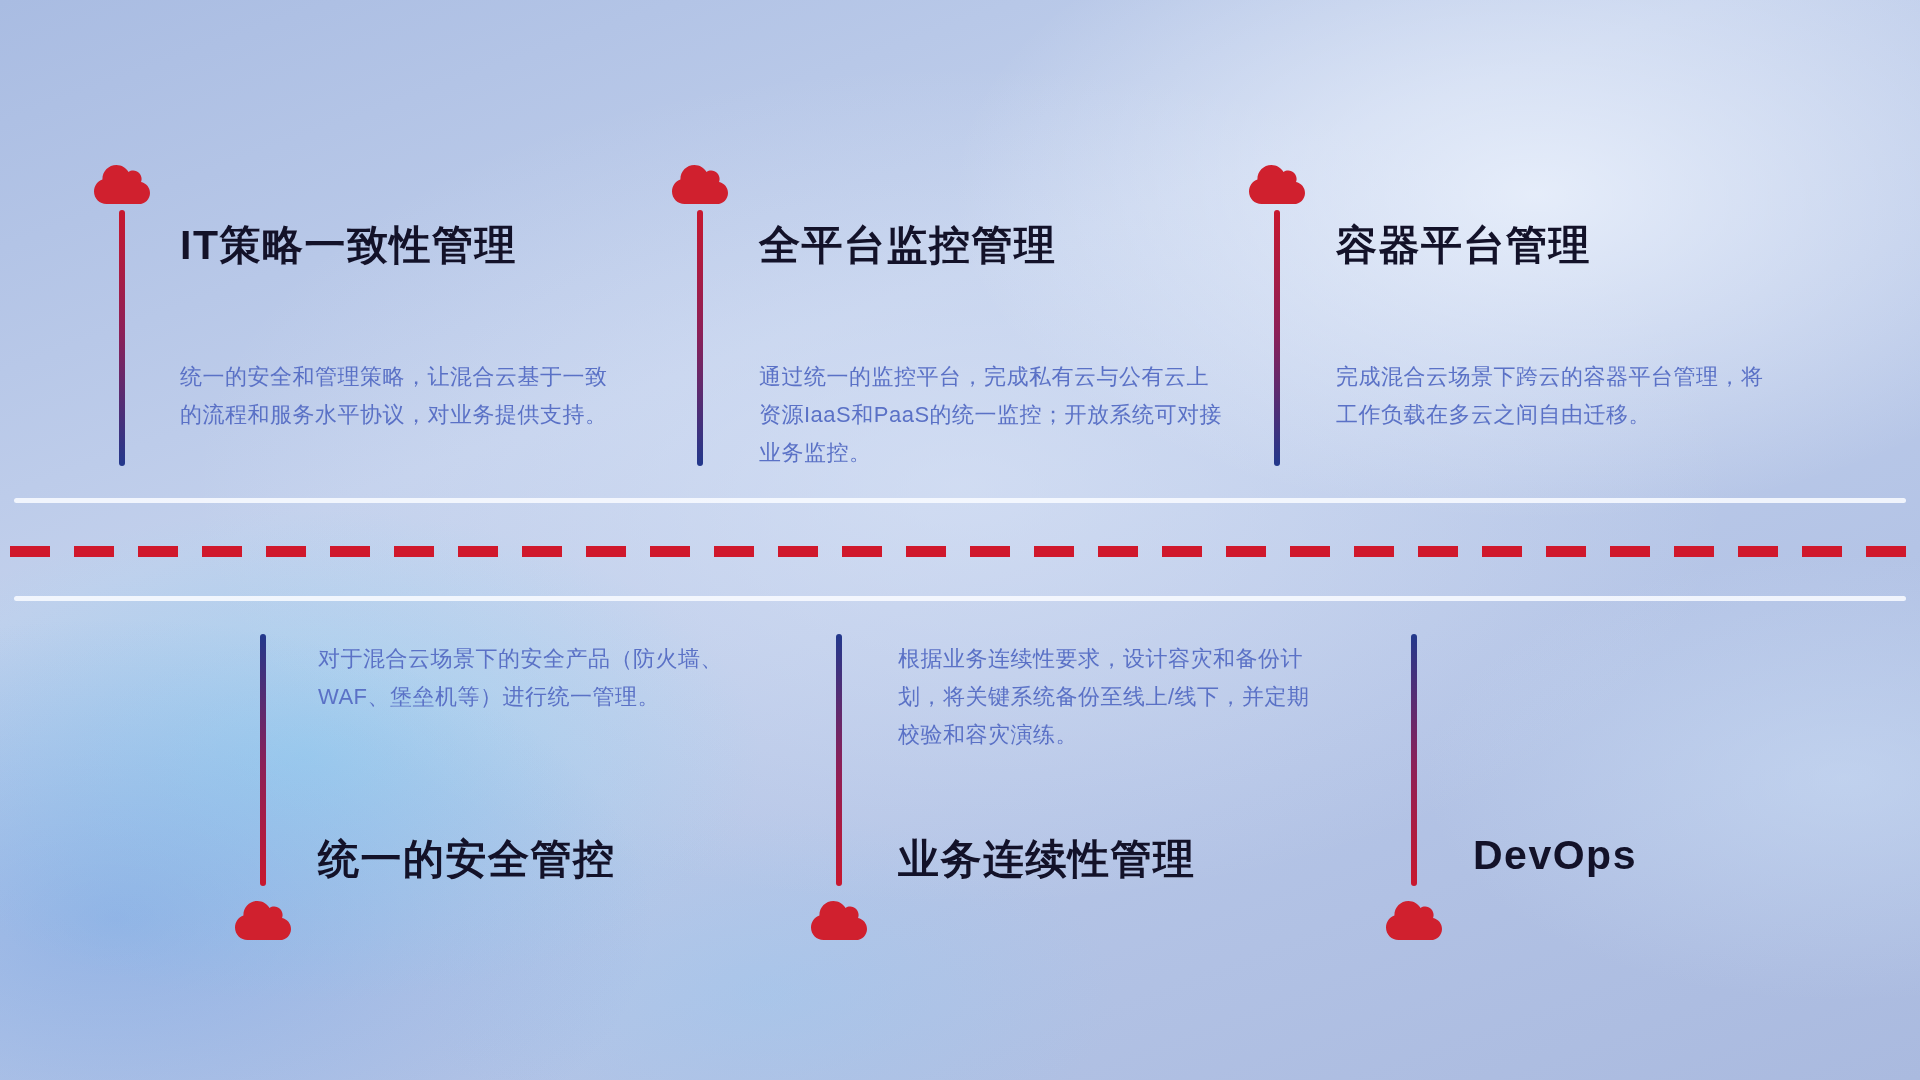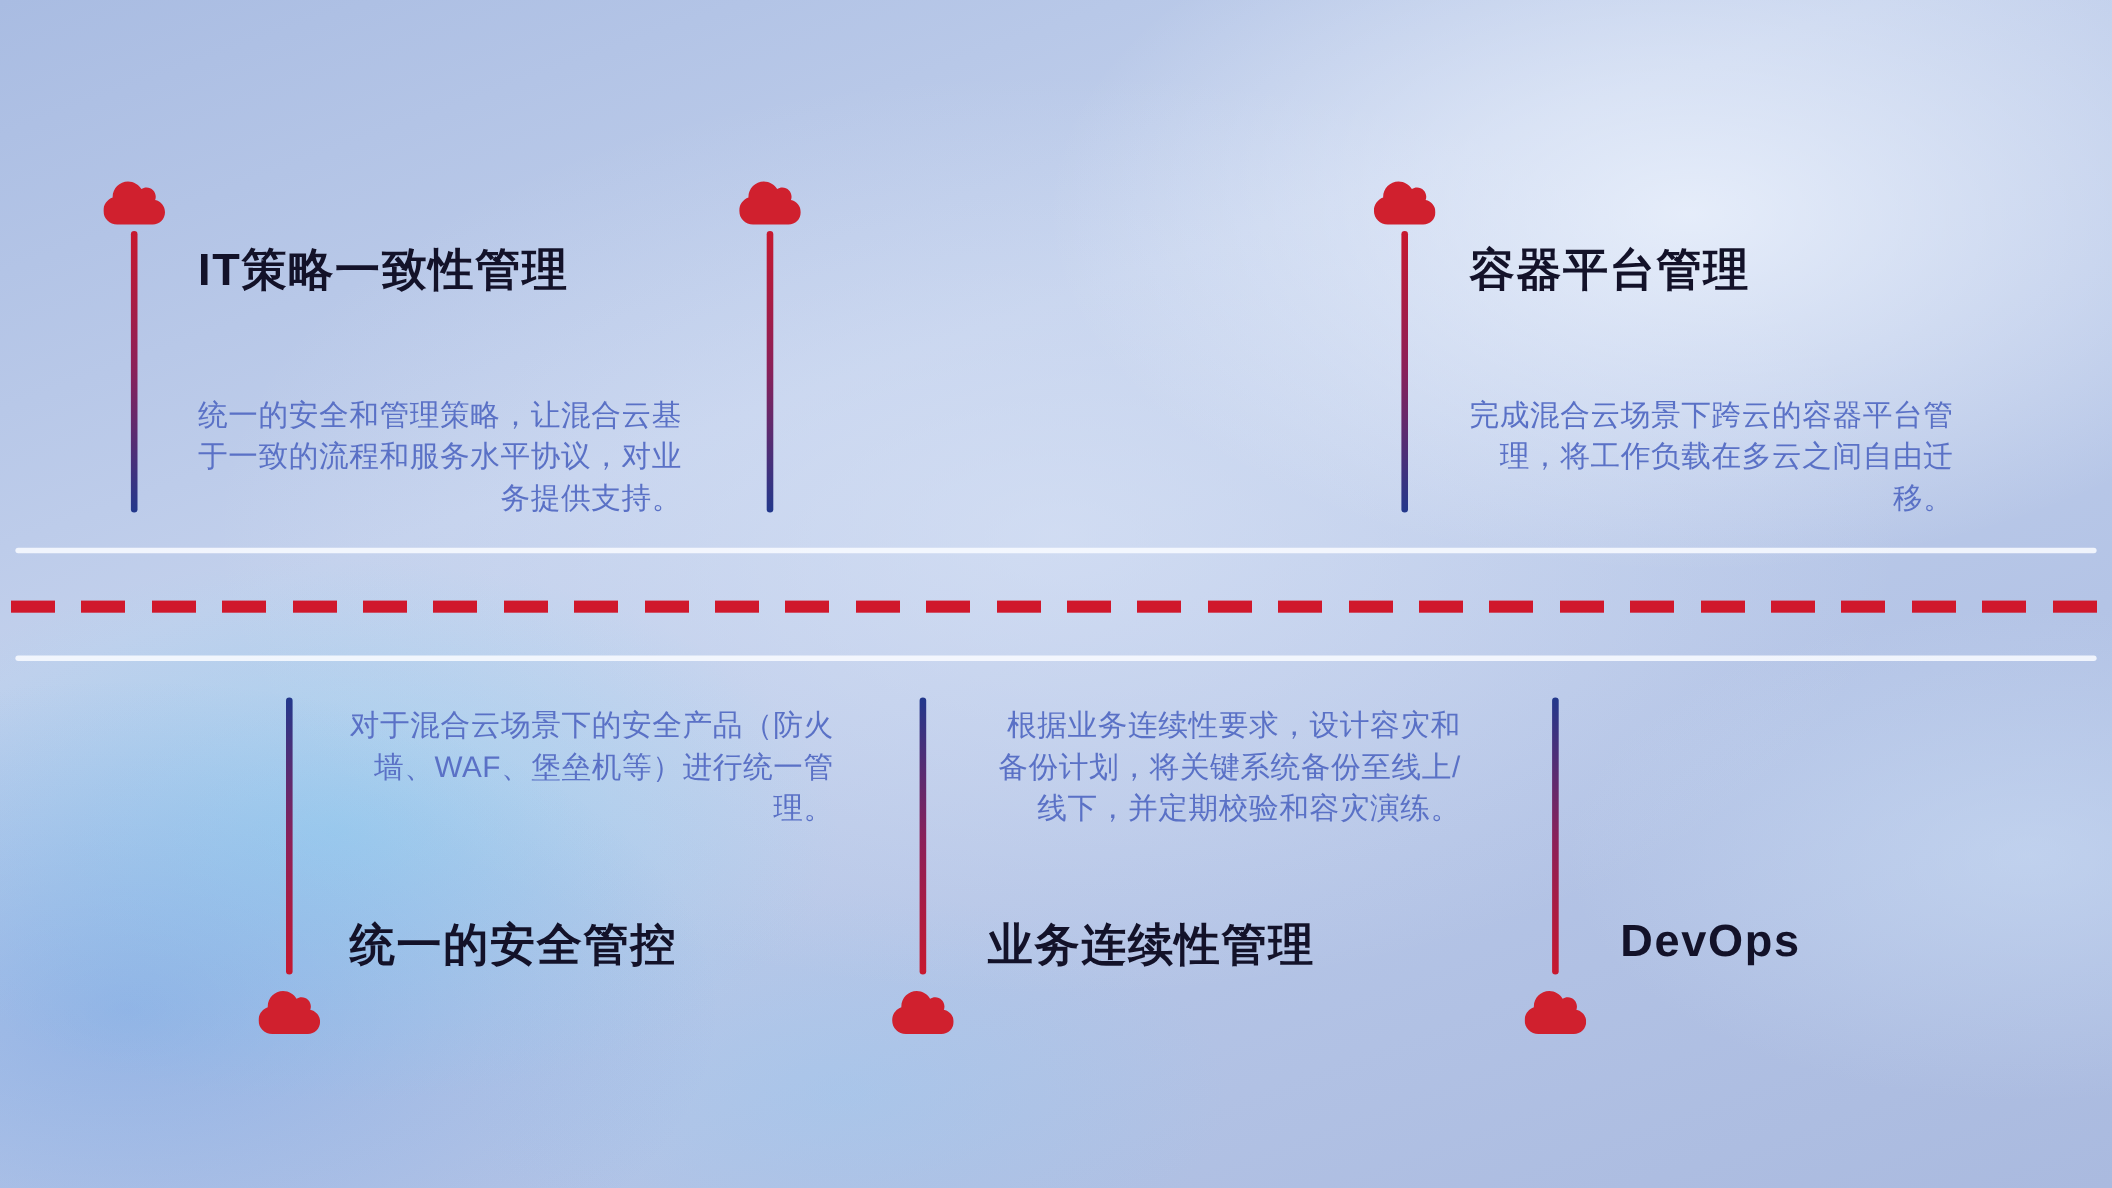--- a/index.html
+++ b/index.html
@@ -41,25 +41,24 @@
   .item-title {
     position: absolute;
     font-size: 41px;
     font-weight: 700;
     color: #131229;
     letter-spacing: 1.5px;
     white-space: nowrap;
   }
   .item-desc {
     position: absolute;
-    font-size: 27px;
+    font-size: 22px;
     line-height: 38px;
     color: #5a71c6;
     letter-spacing: 0.5px;
-    text-align: right;
   }
   .hline {
     position: absolute;
     left: 14px;
     right: 14px;
     height: 5px;
     border-radius: 3px;
     background: rgba(248, 251, 255, 0.88);
   }
   .dashline {
@@ -89,20 +88,22 @@
       <use href="#cloudShape" fill="#d0202e"></use>
     </svg>
   <div class="vline from-top" style="left:119px; top:210px; height:256px;"></div>
   <div class="item-title" style="left:180px; top:218px;">IT策略一致性管理</div>
   <div class="item-desc" style="left:180px; top:358px; width:440px;">统一的安全和管理策略，让混合云基于一致的流程和服务水平协议，对业务提供支持。</div>
 
   <svg class="cloud" width="56" height="45" viewBox="0 0 640 512" style="left:672px; top:162px;">
       <use href="#cloudShape" fill="#d0202e"></use>
     </svg>
   <div class="vline from-top" style="left:697px; top:210px; height:256px;"></div>
+  <div class="item-title" style="left:759px; top:218px;">全平台监控管理</div>
+  <div class="item-desc" style="left:759px; top:358px; width:470px;">通过统一的监控平台，完成私有云与公有云上资源IaaS和PaaS的统一监控；开放系统可对接业务监控。</div>
 
   <svg class="cloud" width="56" height="45" viewBox="0 0 640 512" style="left:1249px; top:162px;">
       <use href="#cloudShape" fill="#d0202e"></use>
     </svg>
   <div class="vline from-top" style="left:1274px; top:210px; height:256px;"></div>
   <div class="item-title" style="left:1336px; top:218px;">容器平台管理</div>
   <div class="item-desc" style="left:1336px; top:358px; width:440px;">完成混合云场景下跨云的容器平台管理，将工作负载在多云之间自由迁移。</div>
 
   <div class="vline from-bottom" style="left:260px; top:634px; height:252px;"></div>
   <svg class="cloud" width="56" height="45" viewBox="0 0 640 512" style="left:235px; top:898px;">

